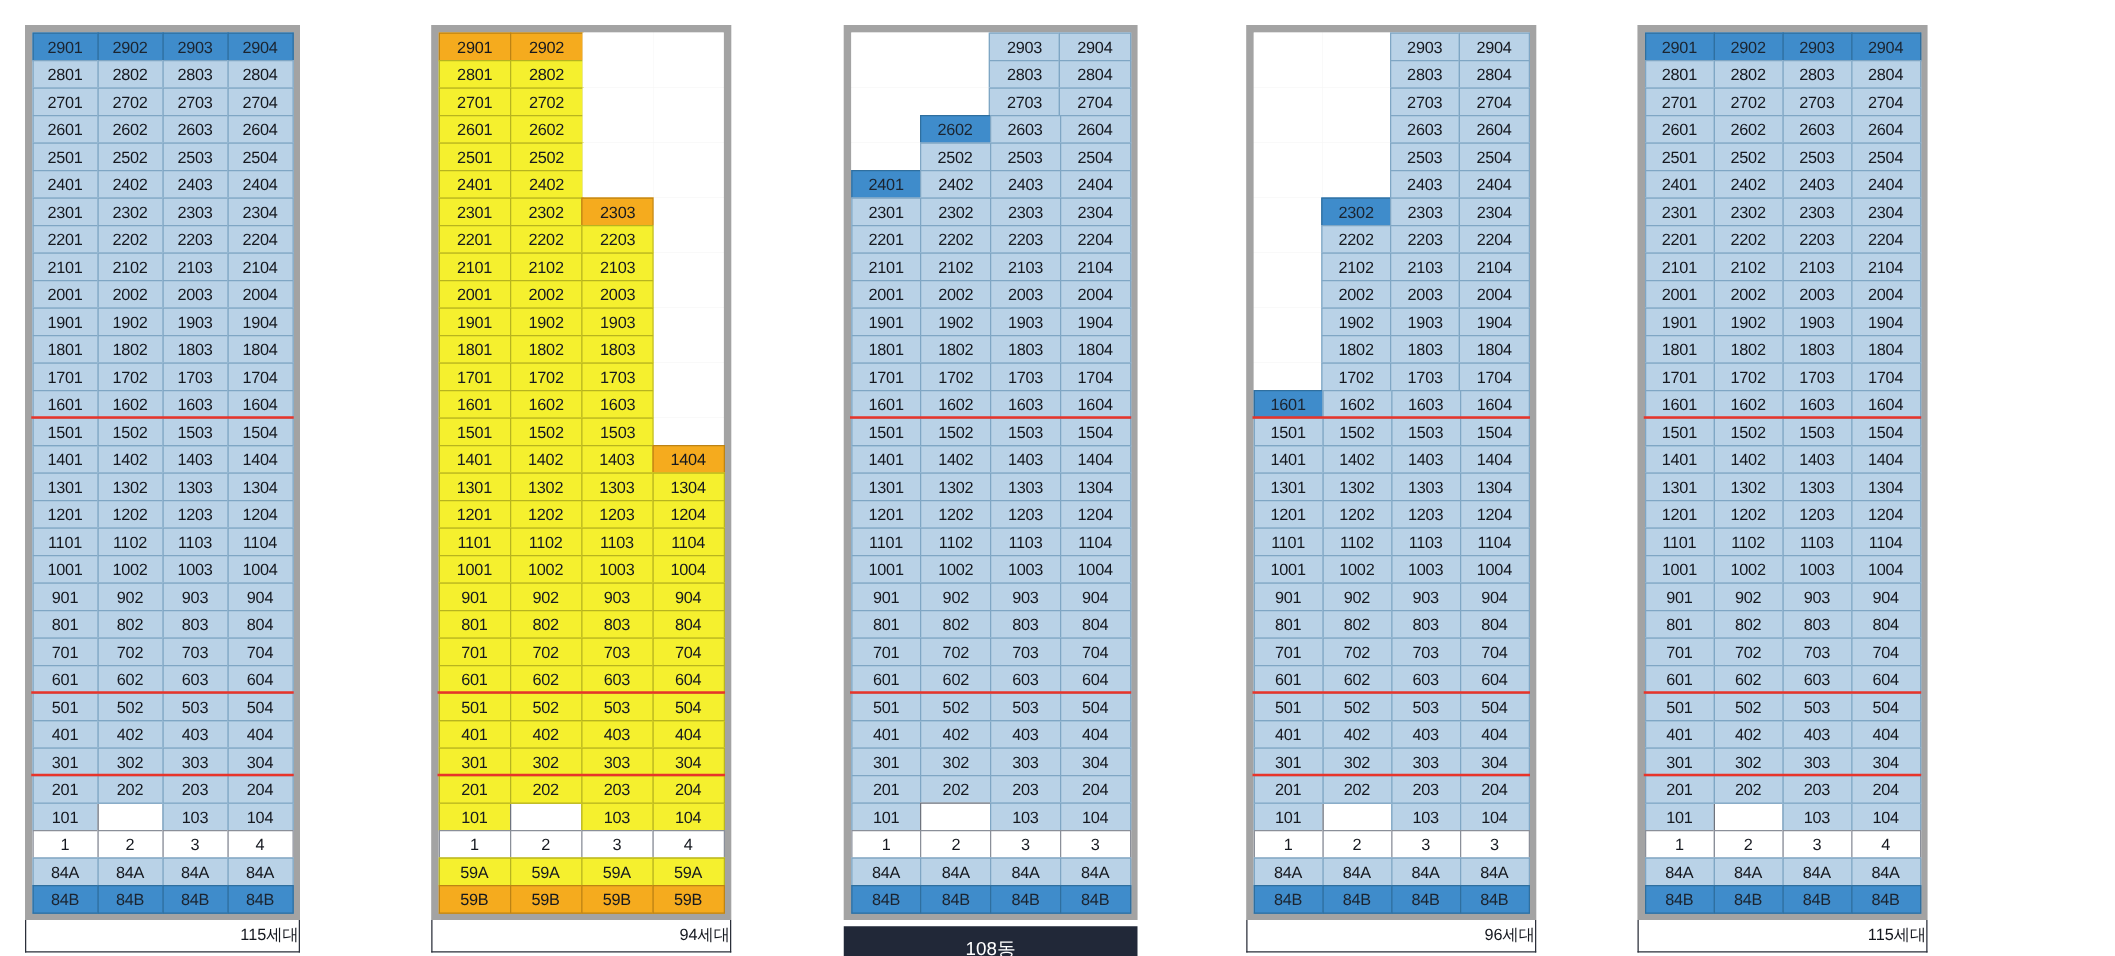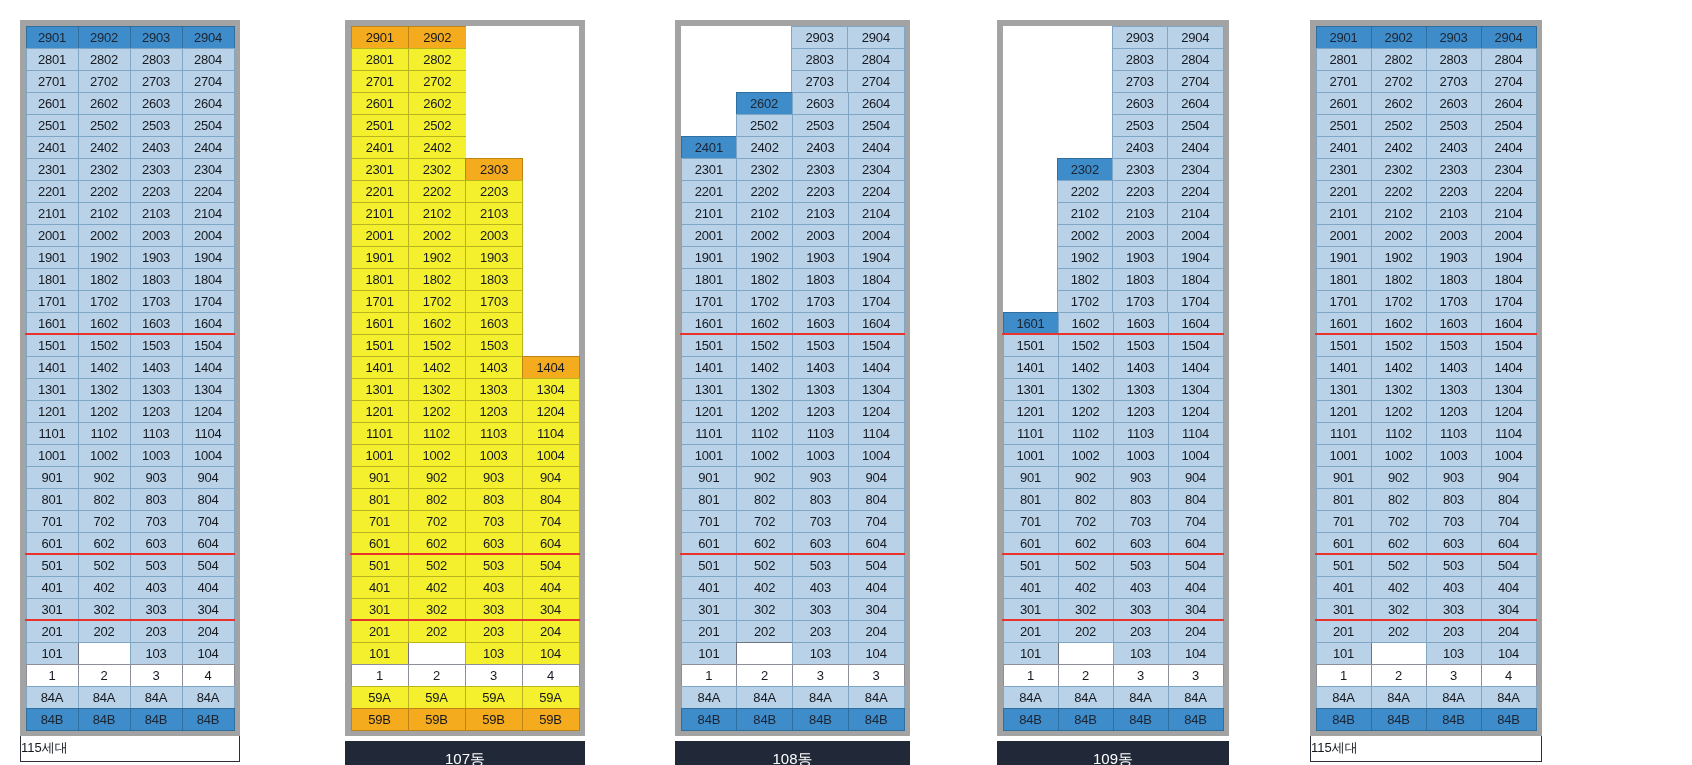--- a/index.html
+++ b/index.html
@@ -64,21 +64,21 @@
     position:absolute;
     left:-1px;right:-1px;top:-1px;
     height:2px;
     background:#e8342a;
     z-index:5;
   }
   .summary{
     border:1px solid #2b2f3a;
     border-top:none;
     background:#ffffff;
-    text-align:left;
+    text-align:right;
     font-size:13px;
     padding:3px 0 4px;
     color:#15181f;
     box-sizing:border-box;
   }
   .namebar{
     background:#212838;
     color:#ffffff;
     text-align:center;
     font-size:15px;
@@ -477,20 +477,21 @@
           <div class="cell c-yellow">59A</div>
           <div class="cell c-yellow">59A</div>
         </div>
         <div class="row">
           <div class="cell c-orange">59B</div>
           <div class="cell c-orange">59B</div>
           <div class="cell c-orange">59B</div>
           <div class="cell c-orange">59B</div>
         </div>
       </div>
+      <div class="summary">94세대</div>
       <div class="namebar">107동</div>
     </div>
     <div class="building" style="position: absolute; left: 675px; top: 20px; width: 235px;">
       <div class="grid">
         <div class="row">
           <div class="cell c-empty"></div>
           <div class="cell c-empty"></div>
           <div class="cell c-lblue">2903</div>
           <div class="cell c-lblue">2904</div>
         </div>
@@ -871,20 +872,21 @@
           <div class="cell c-lblue">84A</div>
           <div class="cell c-lblue">84A</div>
         </div>
         <div class="row">
           <div class="cell c-blue">84B</div>
           <div class="cell c-blue">84B</div>
           <div class="cell c-blue">84B</div>
           <div class="cell c-blue">84B</div>
         </div>
       </div>
+      <div class="summary">96세대</div>
       <div class="namebar">109동</div>
     </div>
     <div class="building" style="position: absolute; left: 1310px; top: 20px; width: 232px;">
       <div class="grid">
         <div class="row">
           <div class="cell c-blue">2901</div>
           <div class="cell c-blue">2902</div>
           <div class="cell c-blue">2903</div>
           <div class="cell c-blue">2904</div>
         </div>

